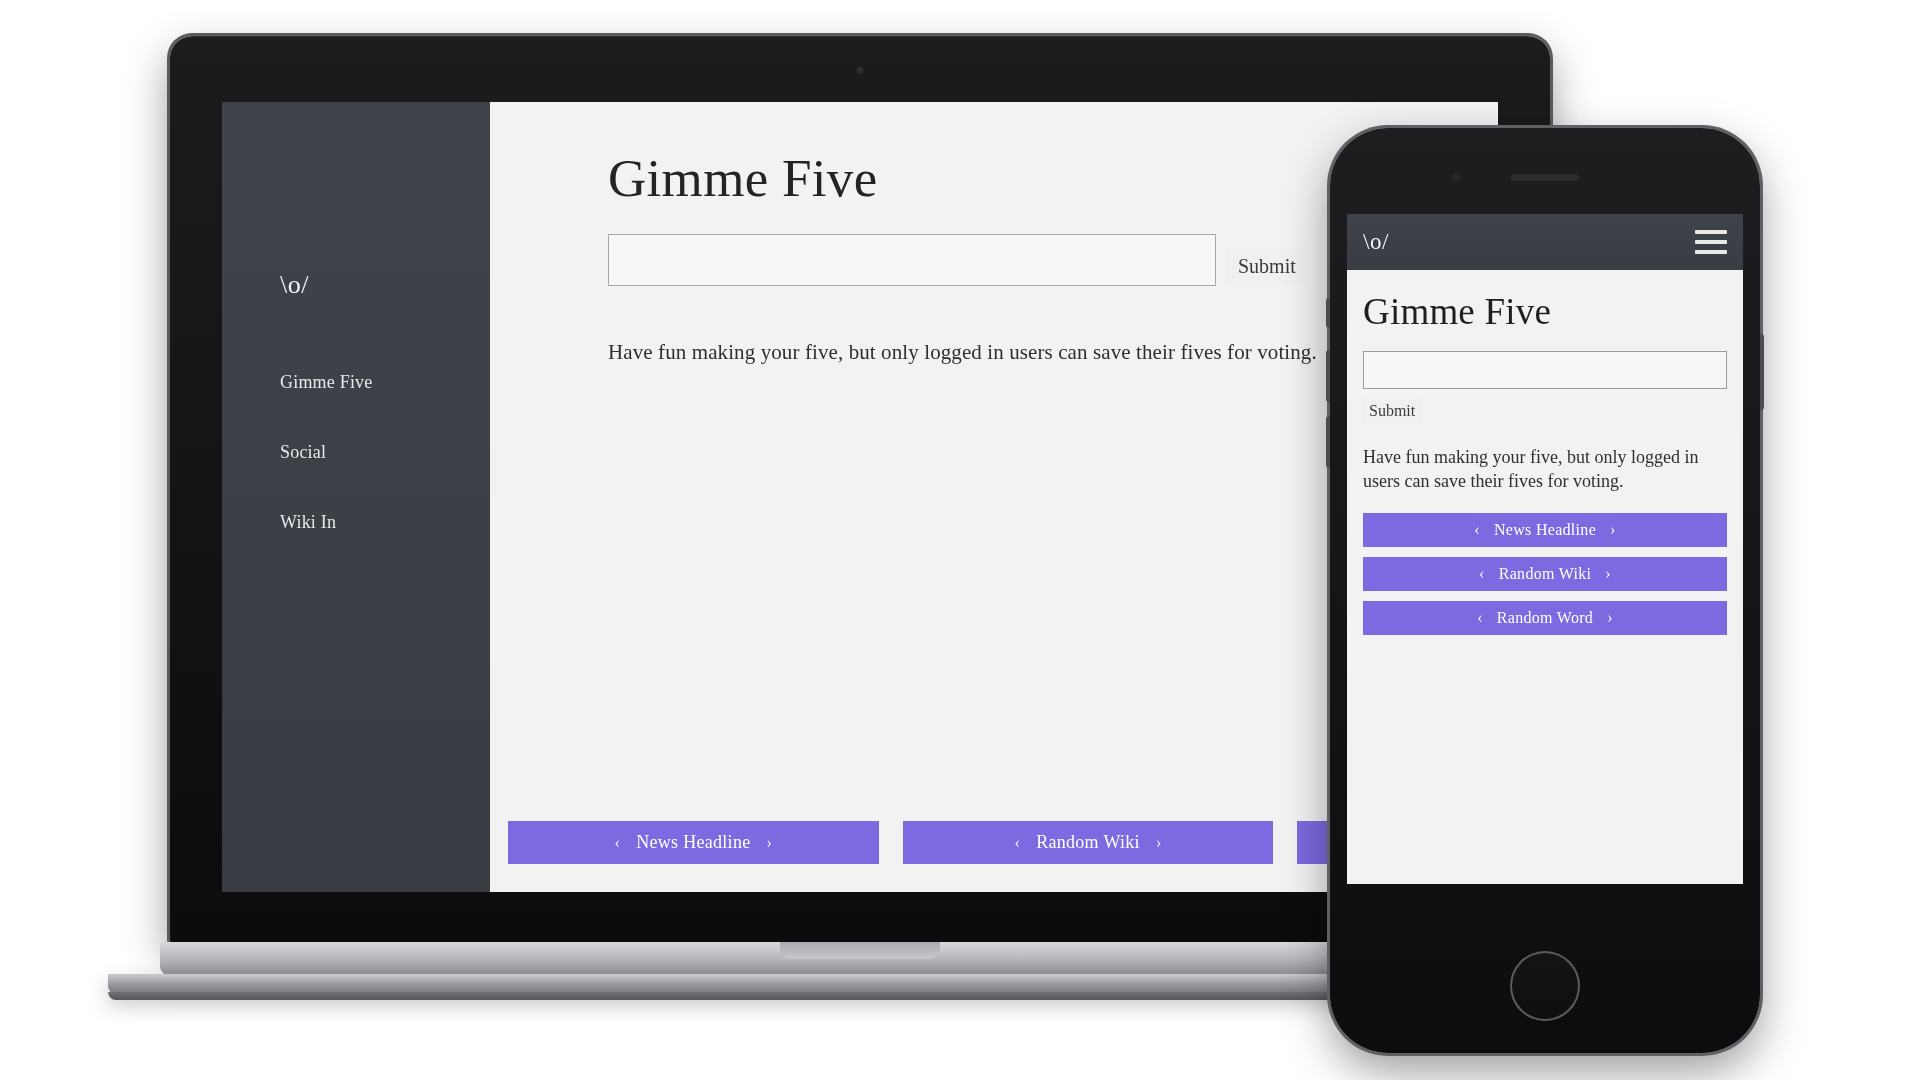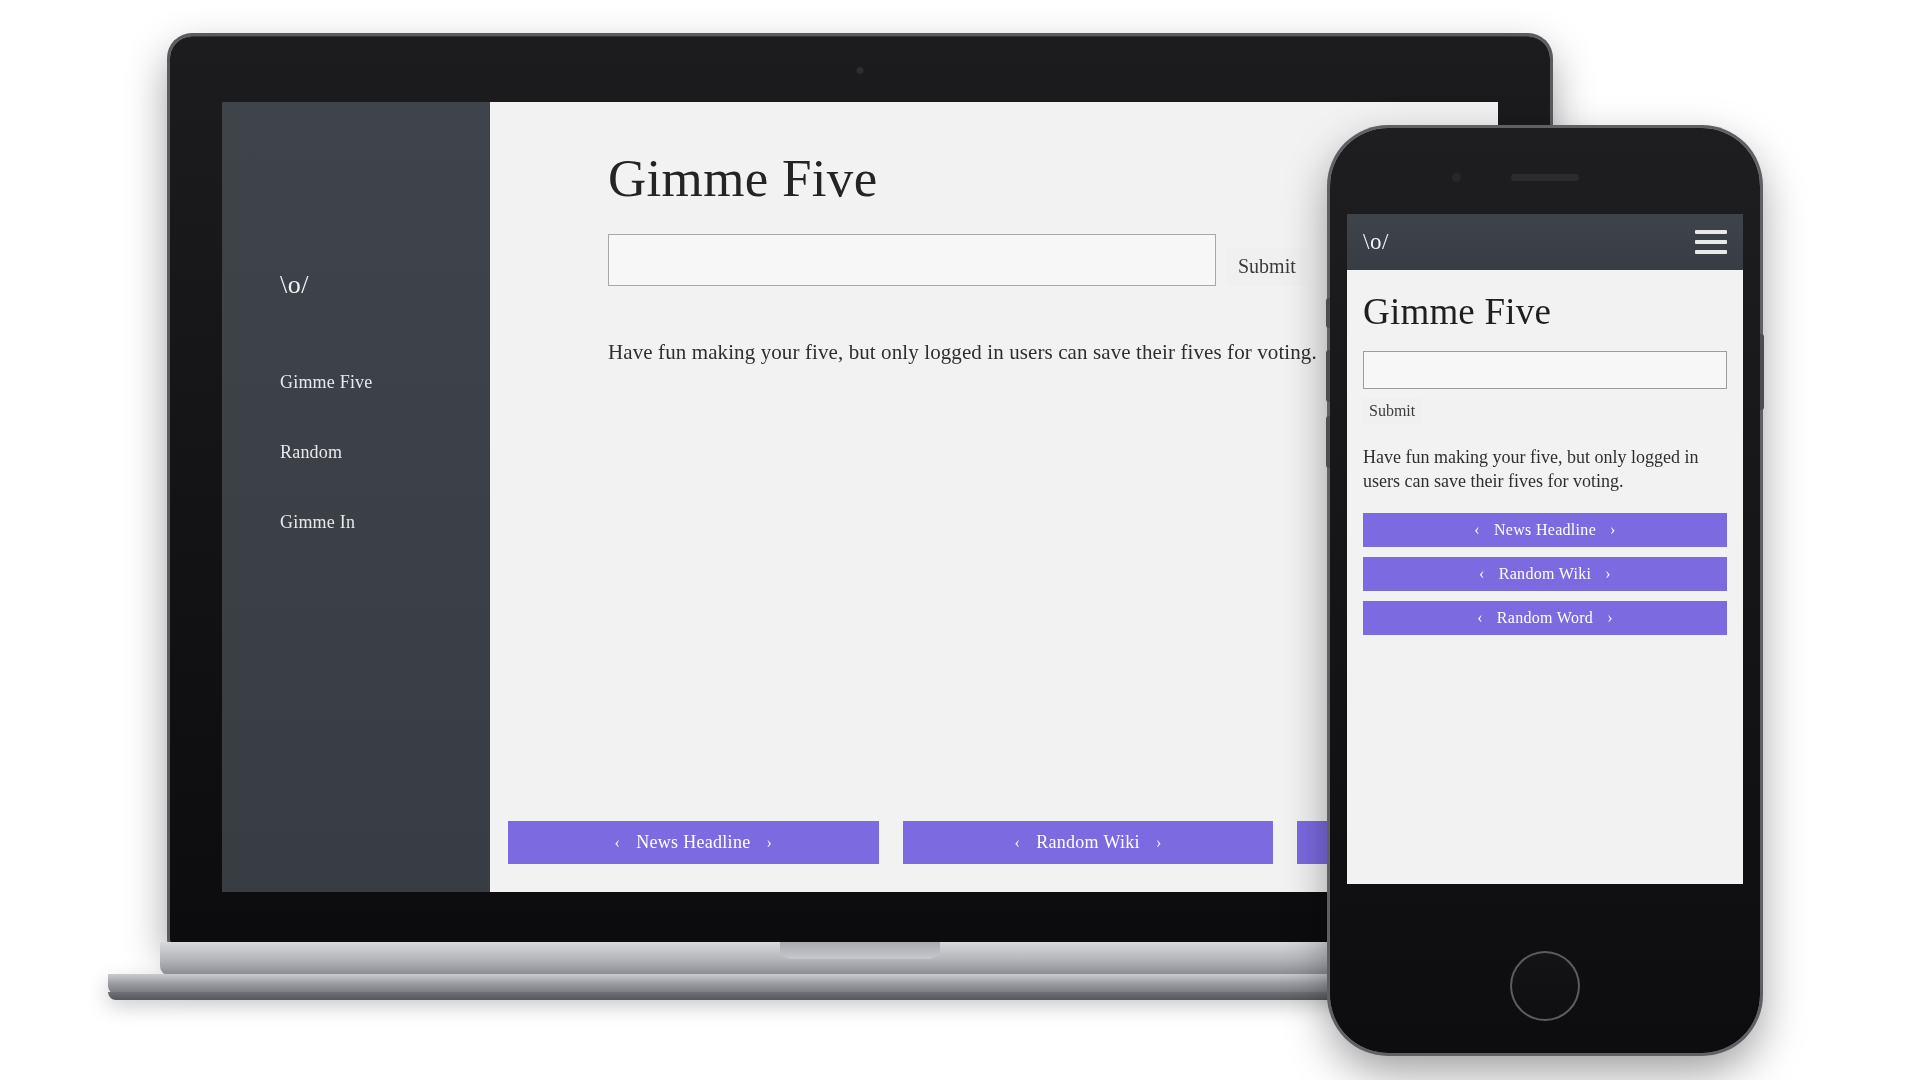--- a/index.html
+++ b/index.html
@@ -391,22 +391,22 @@
       <div class="laptop-bezel-highlight"></div>
       <div class="laptop-camera"></div>
 
       <div class="laptop-screen">
         <div class="desk-page">
 
           <aside class="desk-sidebar">
             <div class="desk-logo">\o/</div>
             <nav class="desk-nav">
               <a class="desk-nav-item">Gimme Five</a>
-              <a class="desk-nav-item">Random</a>
-              <a class="desk-nav-item">Gimme In</a>
+              <a class="desk-nav-item">Social</a>
+              <a class="desk-nav-item">Wiki In</a>
             </nav>
           </aside>
 
           <main class="desk-main">
             <h1 class="desk-h1">Gimme Five</h1>
 
             <div class="desk-form">
               <textarea class="desk-textarea" placeholder="" style=""></textarea>
               <button class="desk-submit">Submit</button>
             </div>

